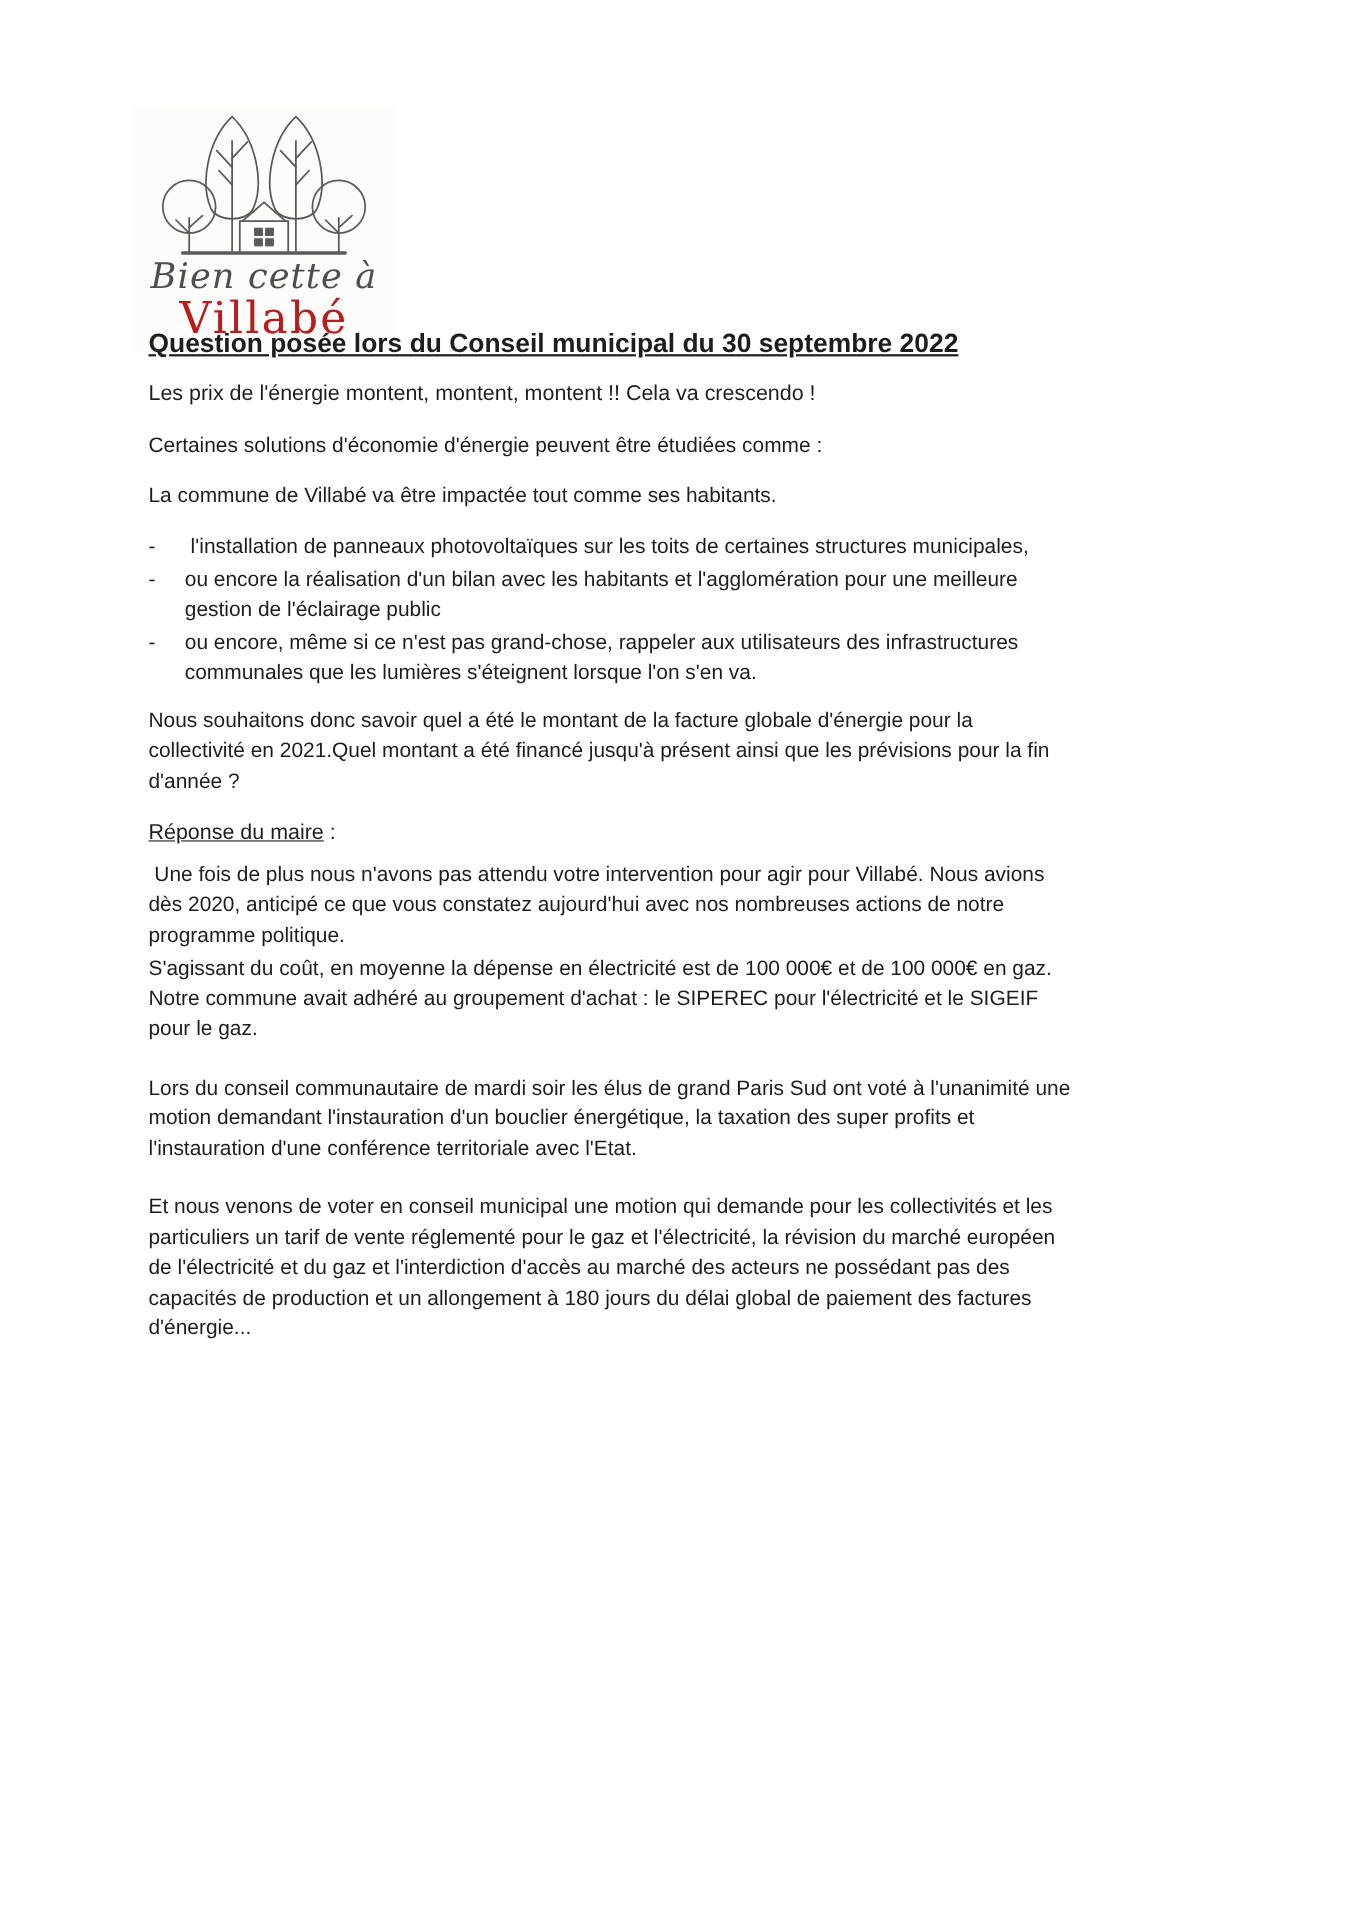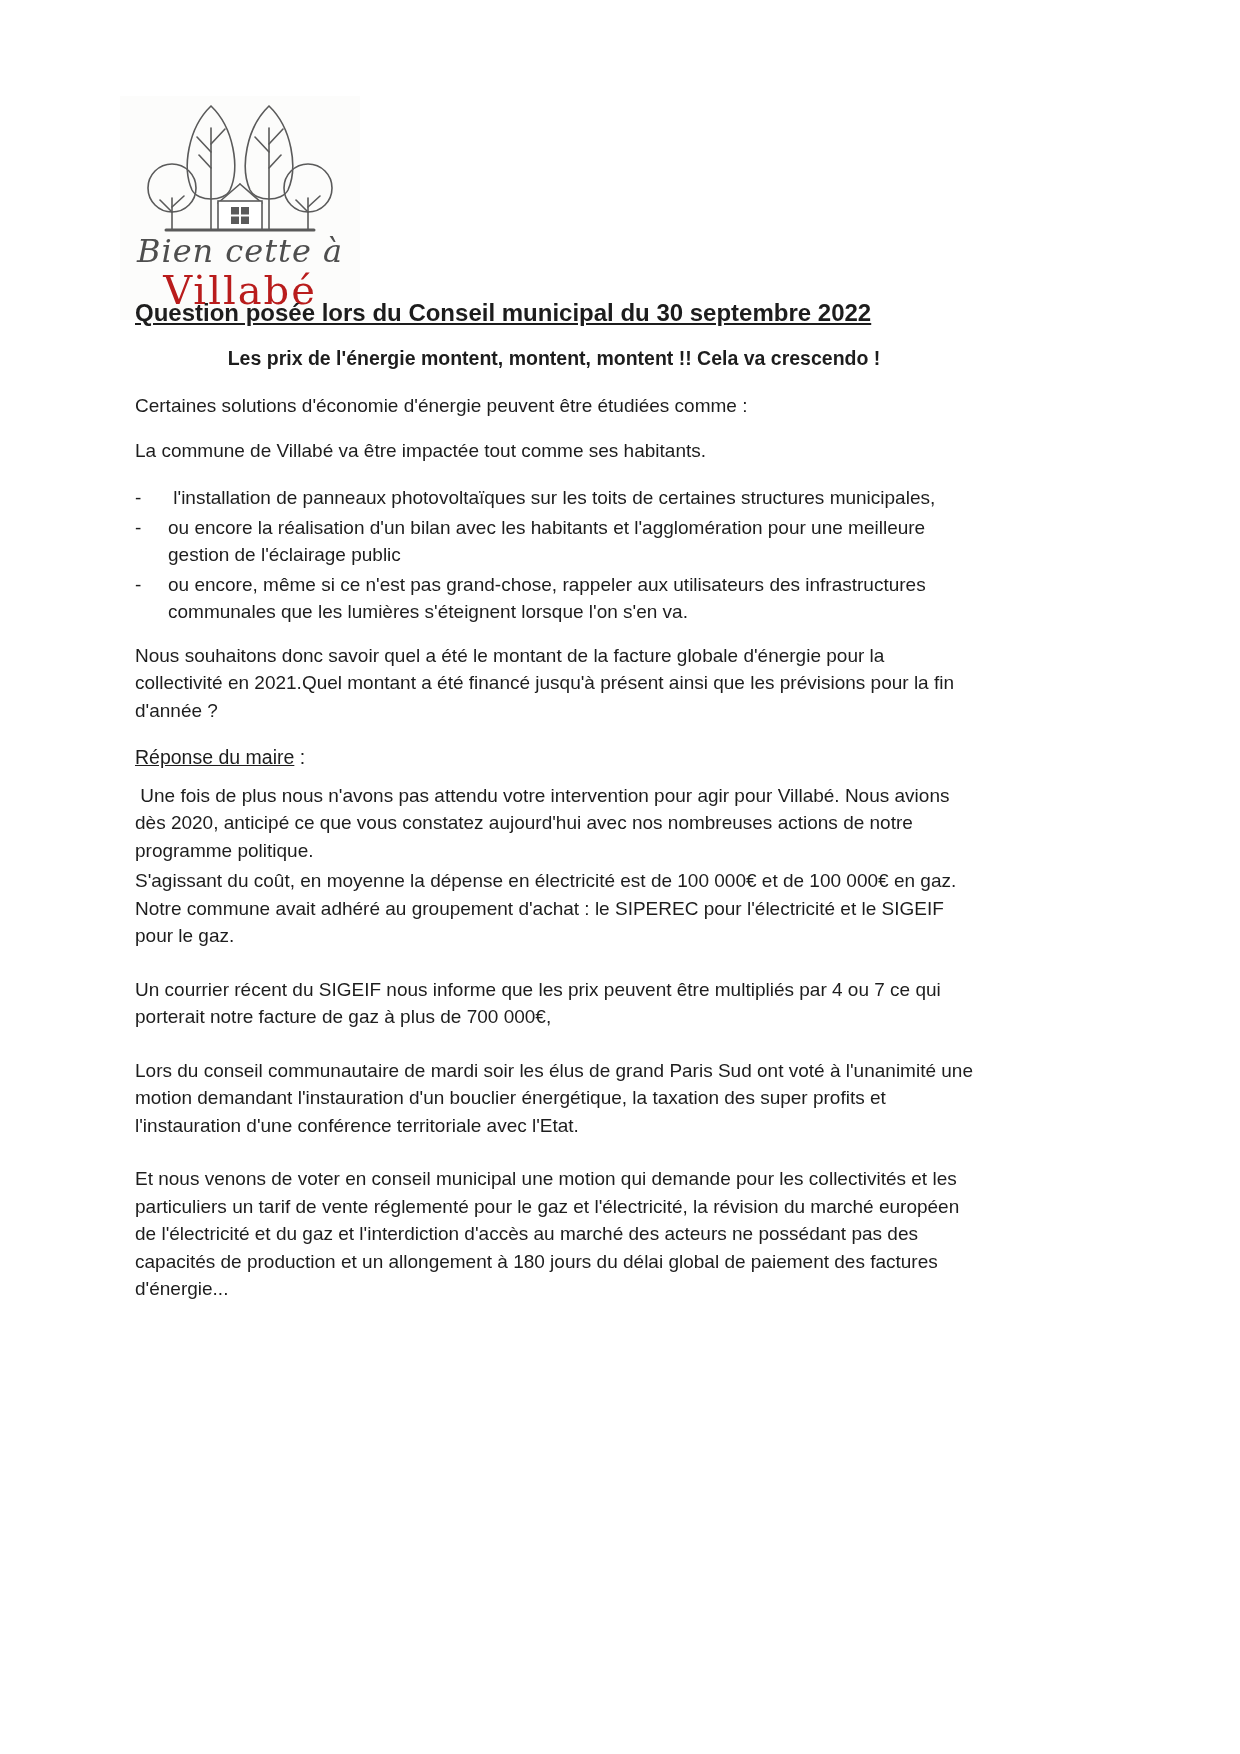--- a/index.html
+++ b/index.html
@@ -49,23 +49,22 @@
     line-height: 27.5px;
   }
   .doc-title {
     font-size: 24px;
     font-weight: 700;
     text-decoration: underline;
     margin: 0 0 18px 0;
   }
   .doc-headline {
     font-size: 19.5px;
-    font-weight: 700;
+    font-weight: 400;
     margin: 0 0 20px 0;
-    text-align: center;
   }
   .content p {
     margin: 0 0 20px 0;
     white-space: pre-wrap;
   }
   .content p.tight { margin-bottom: 3px; }
   ul.dash-list {
     list-style: none;
     margin: 0 0 16px 0;
     padding: 0;
@@ -154,18 +153,17 @@
         <span class="li-text">ou encore, même si ce n'est pas grand-chose, rappeler aux utilisateurs des infrastructures communales que les lumières s'éteignent lorsque l'on s'en va.</span>
       </li>
     </ul>
 
     <p>Nous souhaitons donc savoir quel a été le montant de la facture globale d'énergie pour la collectivité en 2021.Quel montant a été financé jusqu'à présent ainsi que les prévisions pour la fin d'année ?</p>
 
     <h3 class="response-heading"><span class="resp-label">Réponse du maire</span><span> :</span></h3>
 
     <p class="tight"> Une fois de plus nous n'avons pas attendu votre intervention pour agir pour Villabé. Nous avions dès 2020, anticipé ce que vous constatez aujourd'hui avec nos nombreuses actions de notre programme politique.</p>
     <p style="margin-bottom:26px">S'agissant du coût, en moyenne la dépense en électricité est de 100 000€ et de 100 000€ en gaz. Notre commune avait adhéré au groupement d'achat : le SIPEREC pour l'électricité et le SIGEIF pour le gaz.</p>
-    <p style="margin-bottom:26px">Un courrier récent du SIGEIF nous informe que les prix peuvent être multipliés par 4 ou 7 ce qui porterait notre facture de gaz à plus de 700 000€,</p>
     <p style="margin-bottom:26px">Lors du conseil communautaire de mardi soir les élus de grand Paris Sud ont voté à l'unanimité une motion demandant l'instauration d'un bouclier énergétique, la taxation des super profits et l'instauration d'une conférence territoriale avec l'Etat.</p>
     <p>Et nous venons de voter en conseil municipal une motion qui demande pour les collectivités et les particuliers un tarif de vente réglementé pour le gaz et l'électricité, la révision du marché européen de l'électricité et du gaz et l'interdiction d'accès au marché des acteurs ne possédant pas des capacités de production et un allongement à 180 jours du délai global de paiement des factures d'énergie...</p>
 
   </div>
 </div>
 
 </body></html>

